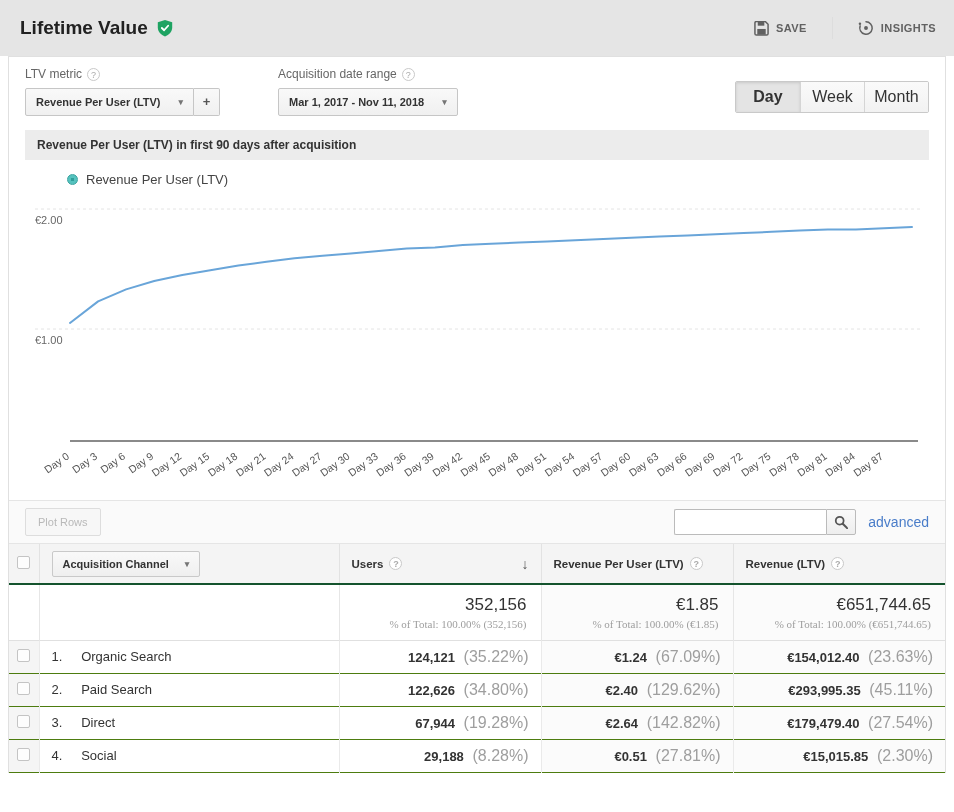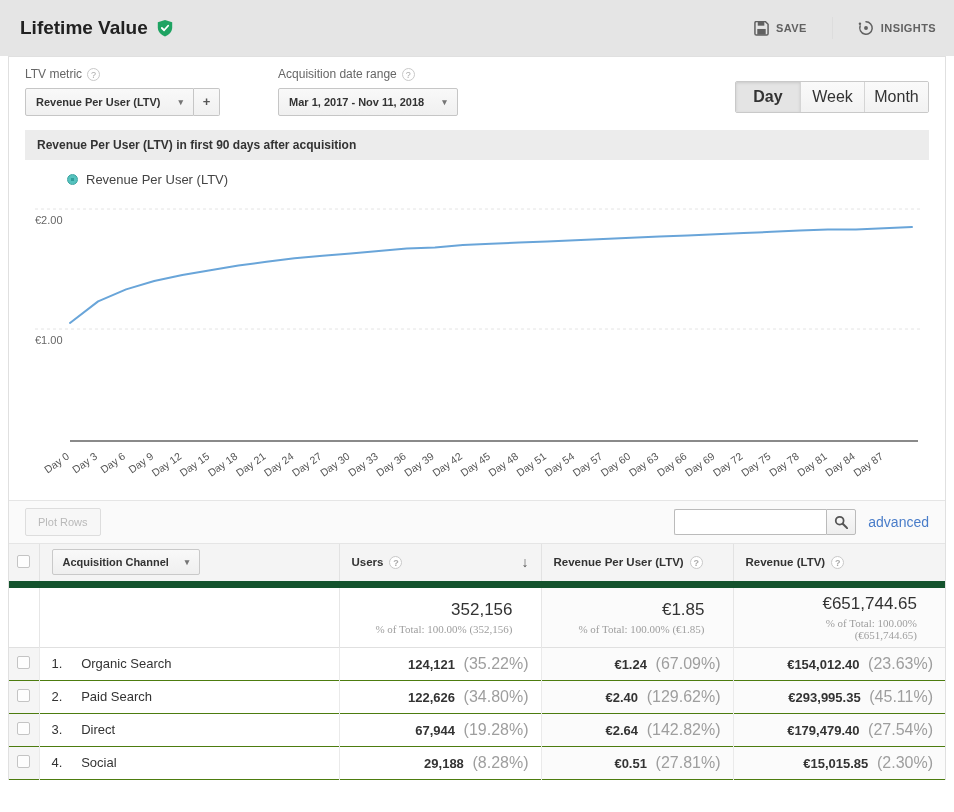--- a/index.html
+++ b/index.html
@@ -41,30 +41,30 @@
   
   .toolbar { margin-top:8px; background:#fafafa; border-top:1px solid #e5e5e5; border-bottom:1px solid #e5e5e5; padding:8px 16px; display:flex; align-items:center; height:44px; }
   .plot-rows-btn { border:1px solid #ddd; border-radius:2px; background:#f7f7f7; color:#b9b9b9; font-size:11px; padding:7px 12px; }
   .search-wrap { margin-left:auto; display:flex; align-items:center; }
   .search-input { width:152px; height:26px; border:1px solid #bbb; border-right:none; border-radius:2px 0 0 2px; padding:0 6px; font-size:12px; background:#fff; }
   .search-btn { width:30px; height:26px; border:1px solid #bbb; border-radius:0 2px 2px 0; background:linear-gradient(#fafafa,#eee); display:flex; align-items:center; justify-content:center; cursor:pointer; }
   .advanced-link { font-size:14px; color:#4a7dc9; margin-left:12px; cursor:pointer; }
   
   table { width:100%; border-collapse:collapse; table-layout:fixed; }
   th, td { vertical-align:middle; }
-  .thead-row { background:#f4f4f4; height:40px; border-bottom:7px solid #14532d; }
+  .thead-row { background:#f4f4f4; height:40px; border-bottom:2px solid #14532d; }
   .thead-row th { border-left:1px solid #e2e2e2; text-align:left; font-size:11.5px; font-weight:bold; color:#333; padding:0 12px; }
   .thead-row th:first-child { border-left:none; }
   .chk { width:13px; height:13px; border:1px solid #c4c4c4; border-radius:2px; background:#fdfdfd; display:inline-block; cursor:pointer; }
   .chk-cell { text-align:center !important; padding:0 !important; background:#f4f4f4; }
   .chan-btn { background:linear-gradient(#f9f9f9,#efefef); border:1px solid #c9c9c9; border-radius:2px; padding:6px 10px; font-size:11px; font-weight:bold; color:#333; display:inline-flex; align-items:center; gap:16px; cursor:pointer; }
   .th-flex { display:flex; align-items:center; gap:6px; }
   .sort-arrow { margin-left:auto; font-size:14px; color:#555; }
   .totals-row { height:56px; border-bottom:1px solid #e0e0e0; }
-  .totals-row td { border-left:1px solid #e6e6e6; text-align:right; padding:6px 28px; }
+  .totals-row td { border-left:1px solid #e6e6e6; text-align:right; padding:6px 14px; }
   .totals-row td:first-child { border-left:none; }
   .total-val { font-size:17px; color:#333; }
   .total-sub { font-size:11px; color:#9e9e9e; margin-top:3px;font-family:Liberation Serif, serif; }
   .data-row { height:33px; border-bottom:1px solid #4d7c0f; }
   .data-row td { border-left:1px solid #eaeaea; font-size:13px; padding:0 12px; }
   .data-row td:first-child { border-left:none; }
   .row-chk-cell { background:#f5f5f5; text-align:center; padding:0 !important; }
   .chan-cell { color:#333; }
   .row-index { display:inline-block; width:26px; color:#333; }
   .metric-cell { text-align:right; }

